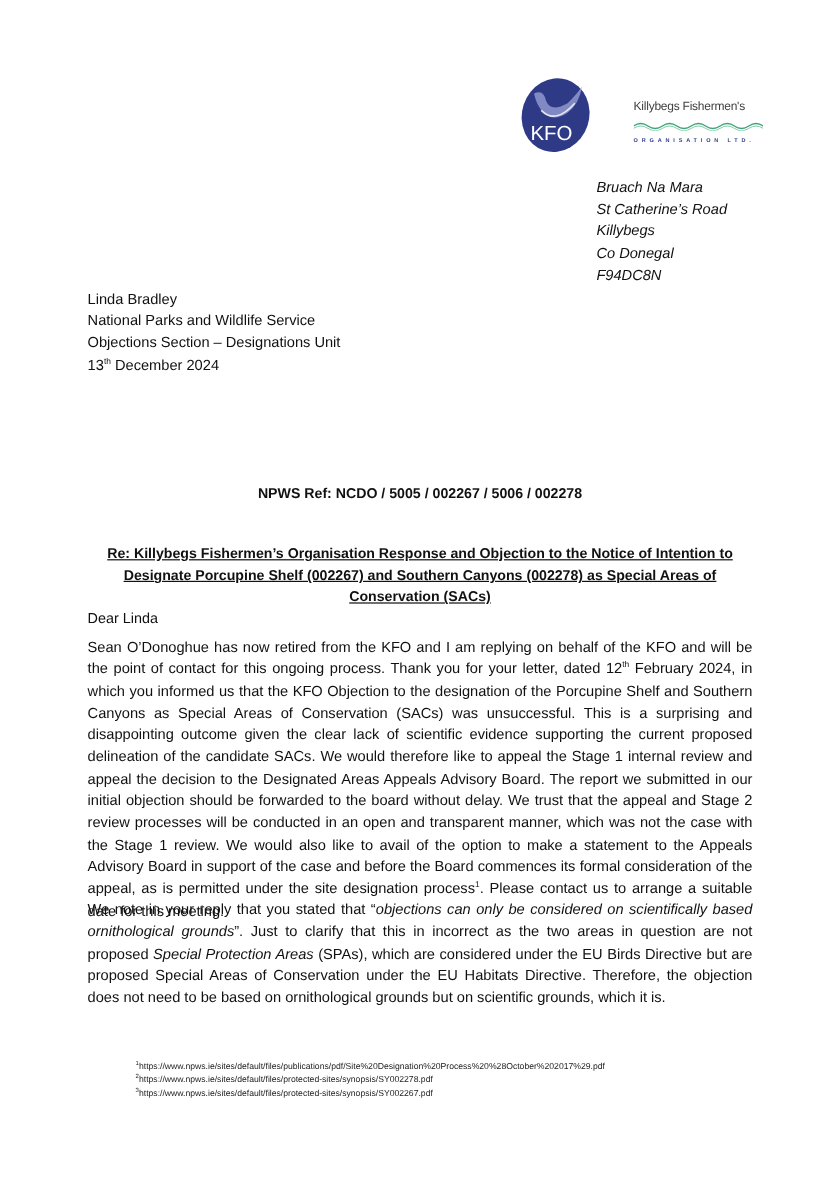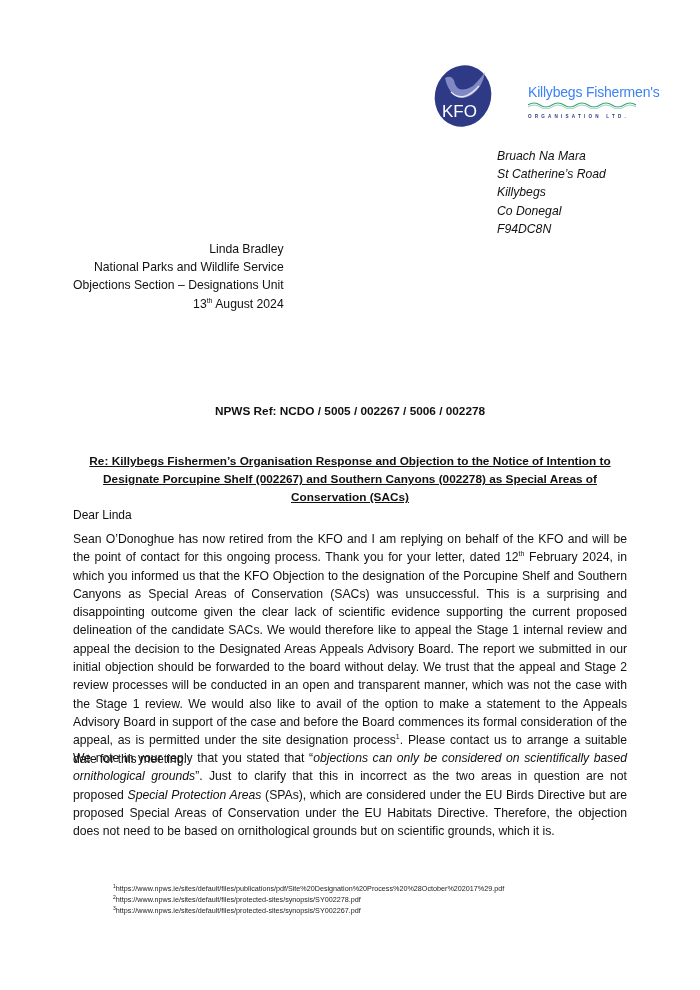--- a/index.html
+++ b/index.html
@@ -4,33 +4,33 @@
 <style>
   html, body { margin: 0; padding: 0; background: #ffffff; }
   body {
     width: 700px; height: 990px; position: relative; overflow: hidden;
     font-family: "Liberation Sans", "DejaVu Sans", sans-serif;
     color: #111111;
   }
   .logo { position: absolute; left: 433px; top: 64px; width: 250px; height: 70px; }
   .logo-emblem { position: absolute; left: 0; top: 0; width: 60px; height: 64px; }
   .logo-name {
-    position: absolute; left: 95px; top: 20px; font-size: 14px; color: #3b82f6;
+    position: absolute; left: 95px; top: 20px; font-size: 10px; color: #404040;
     white-space: nowrap; letter-spacing: -0.2px;
   }
   .logo-wave { position: absolute; left: 95px; top: 37px; width: 108px; height: 8px; }
   .logo-sub {
     position: absolute; left: 95px; top: 50px; font-size: 4.6px; color: #2e3a86;
     letter-spacing: 3.2px; font-weight: bold; white-space: nowrap;
   }
   .sender-address {
     position: absolute; left: 497px; top: 147px; font-size: 12.2px; line-height: 18.2px; font-style: italic;
   }
   .recipient-address {
-    position: absolute; left: 73px; top: 240px; font-size: 12.2px; line-height: 18.2px; text-align: right;
+    position: absolute; left: 73px; top: 240px; font-size: 12.2px; line-height: 18.2px;
   }
   .line { white-space: nowrap; }
   sup { font-size: 7px; vertical-align: super; line-height: 0; }
   .ref {
     position: absolute; left: 73px; width: 554px; top: 404px; text-align: center;
     font-size: 11.8px; font-weight: bold; 
   }
   .subject {
     position: absolute; left: 73px; width: 554px; top: 452px; text-align: center;
     font-size: 11.8px; font-weight: bold; text-decoration: underline; line-height: 18.2px;
@@ -70,21 +70,21 @@
   <div class="line">St Catherine’s Road</div>
   <div class="line">Killybegs</div>
   <div class="line">Co Donegal</div>
   <div class="line">F94DC8N</div>
 </div>
 
 <div class="recipient-address">
   <div class="line">Linda Bradley</div>
   <div class="line">National Parks and Wildlife Service</div>
   <div class="line">Objections Section – Designations Unit</div>
-  <div class="line"><span>13</span><sup>th</sup> <span>August 2024</span></div>
+  <div class="line"><span>13</span><sup>th</sup> <span>December 2024</span></div>
 </div>
 
 <div class="ref">NPWS Ref: NCDO / 5005 / 002267 / 5006 / 002278</div>
 <div class="subject">Re: Killybegs Fishermen’s Organisation Response and Objection to the Notice of Intention to Designate Porcupine Shelf (002267) and Southern Canyons (002278) as Special Areas of Conservation (SACs)</div>
 
 <div class="salutation">Dear Linda</div>
 
 <div class="para p1"><span>Sean O’Donoghue has now retired from the KFO and I am replying on behalf of the KFO and will be the point of contact for this ongoing process. Thank you for your letter, dated 12</span><sup>th</sup><span> February 2024, in which you informed us that the KFO Objection to the designation of the Porcupine Shelf and Southern Canyons as Special Areas of Conservation (SACs) was unsuccessful. This is a surprising and disappointing outcome given the clear lack of scientific evidence supporting the current proposed delineation of the candidate SACs. We would therefore like to appeal the Stage 1 internal review and appeal the decision to the Designated Areas Appeals Advisory Board. The report we submitted in our initial objection should be forwarded to the board without delay. We trust that the appeal and Stage 2 review processes will be conducted in an open and transparent manner, which was not the case with the Stage 1 review. We would also like to avail of the option to make a statement to the Appeals Advisory Board in support of the case and before the Board commences its formal consideration of the appeal, as is permitted under the site designation process</span><sup>1</sup><span>. Please contact us to arrange a suitable date for this meeting.</span></div>
 
 <div class="para p2"><span>We note in your reply that you stated that “</span><em>objections can only be considered on scientifically based ornithological grounds</em><span>”. Just to clarify that this in incorrect as the two areas in question are not proposed </span><em>Special Protection Areas</em><span> (SPAs), which are considered under the EU Birds Directive but are proposed Special Areas of Conservation under the EU Habitats Directive. Therefore, the objection does not need to be based on ornithological grounds but on scientific grounds, which it is.</span></div>

